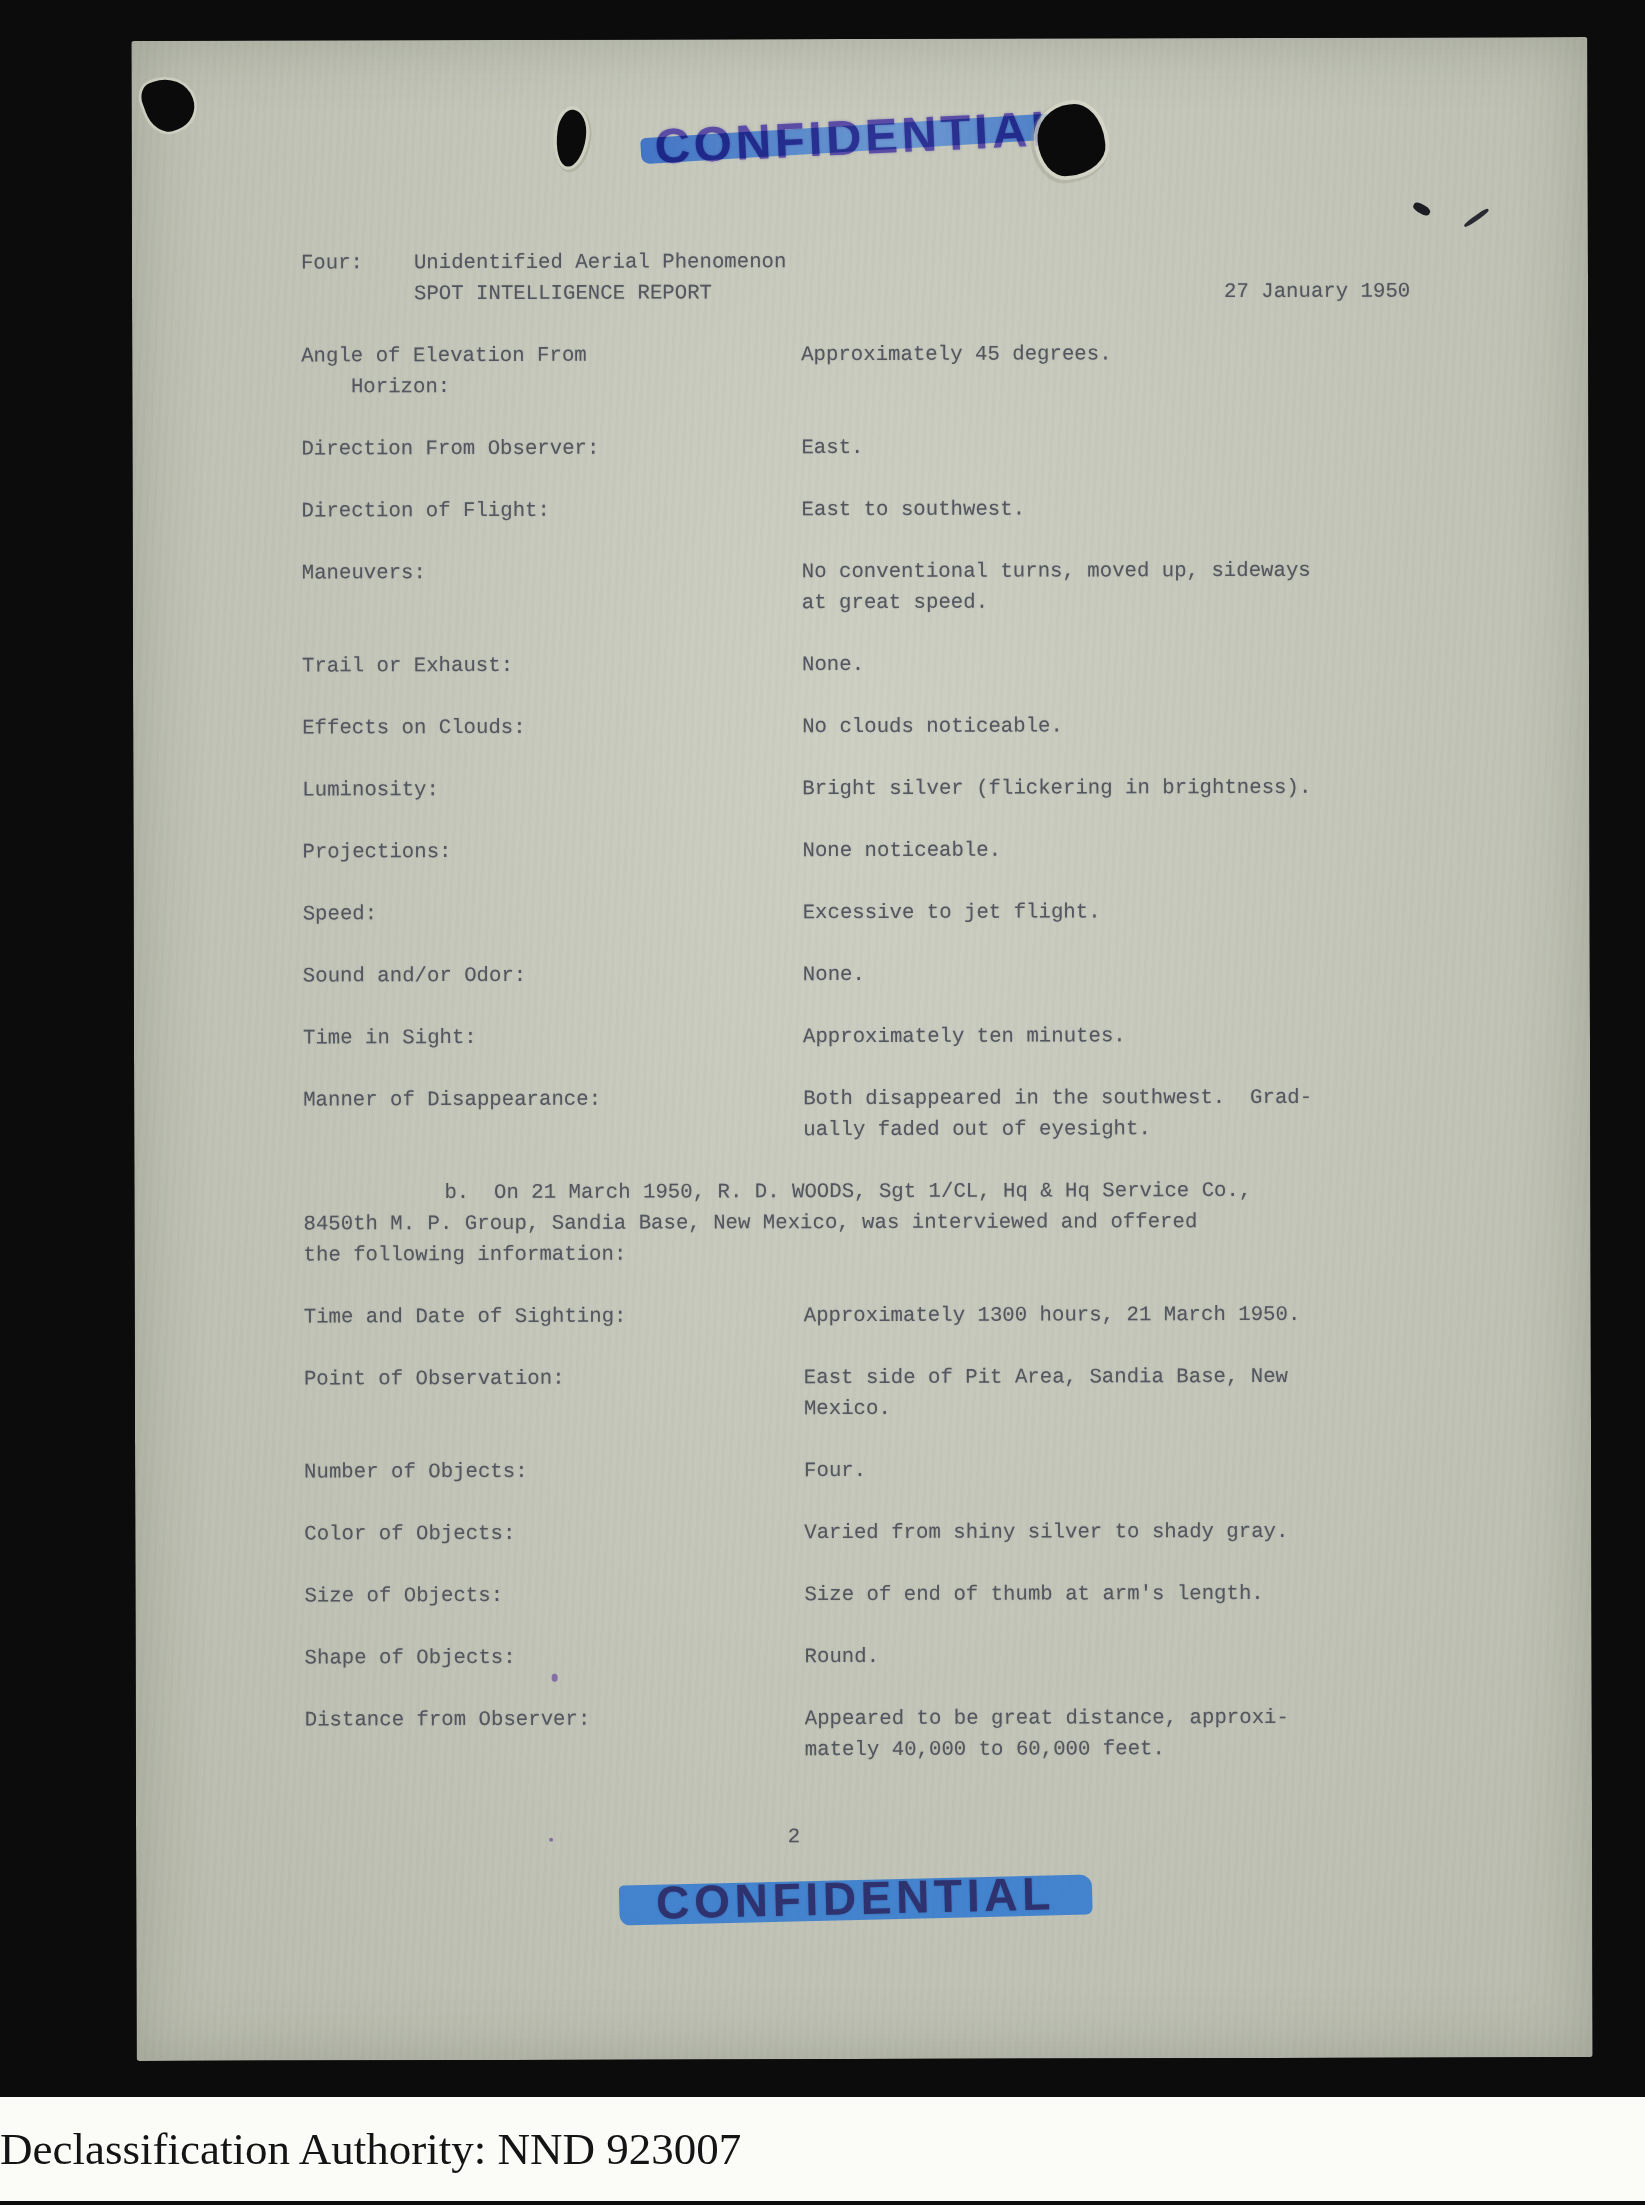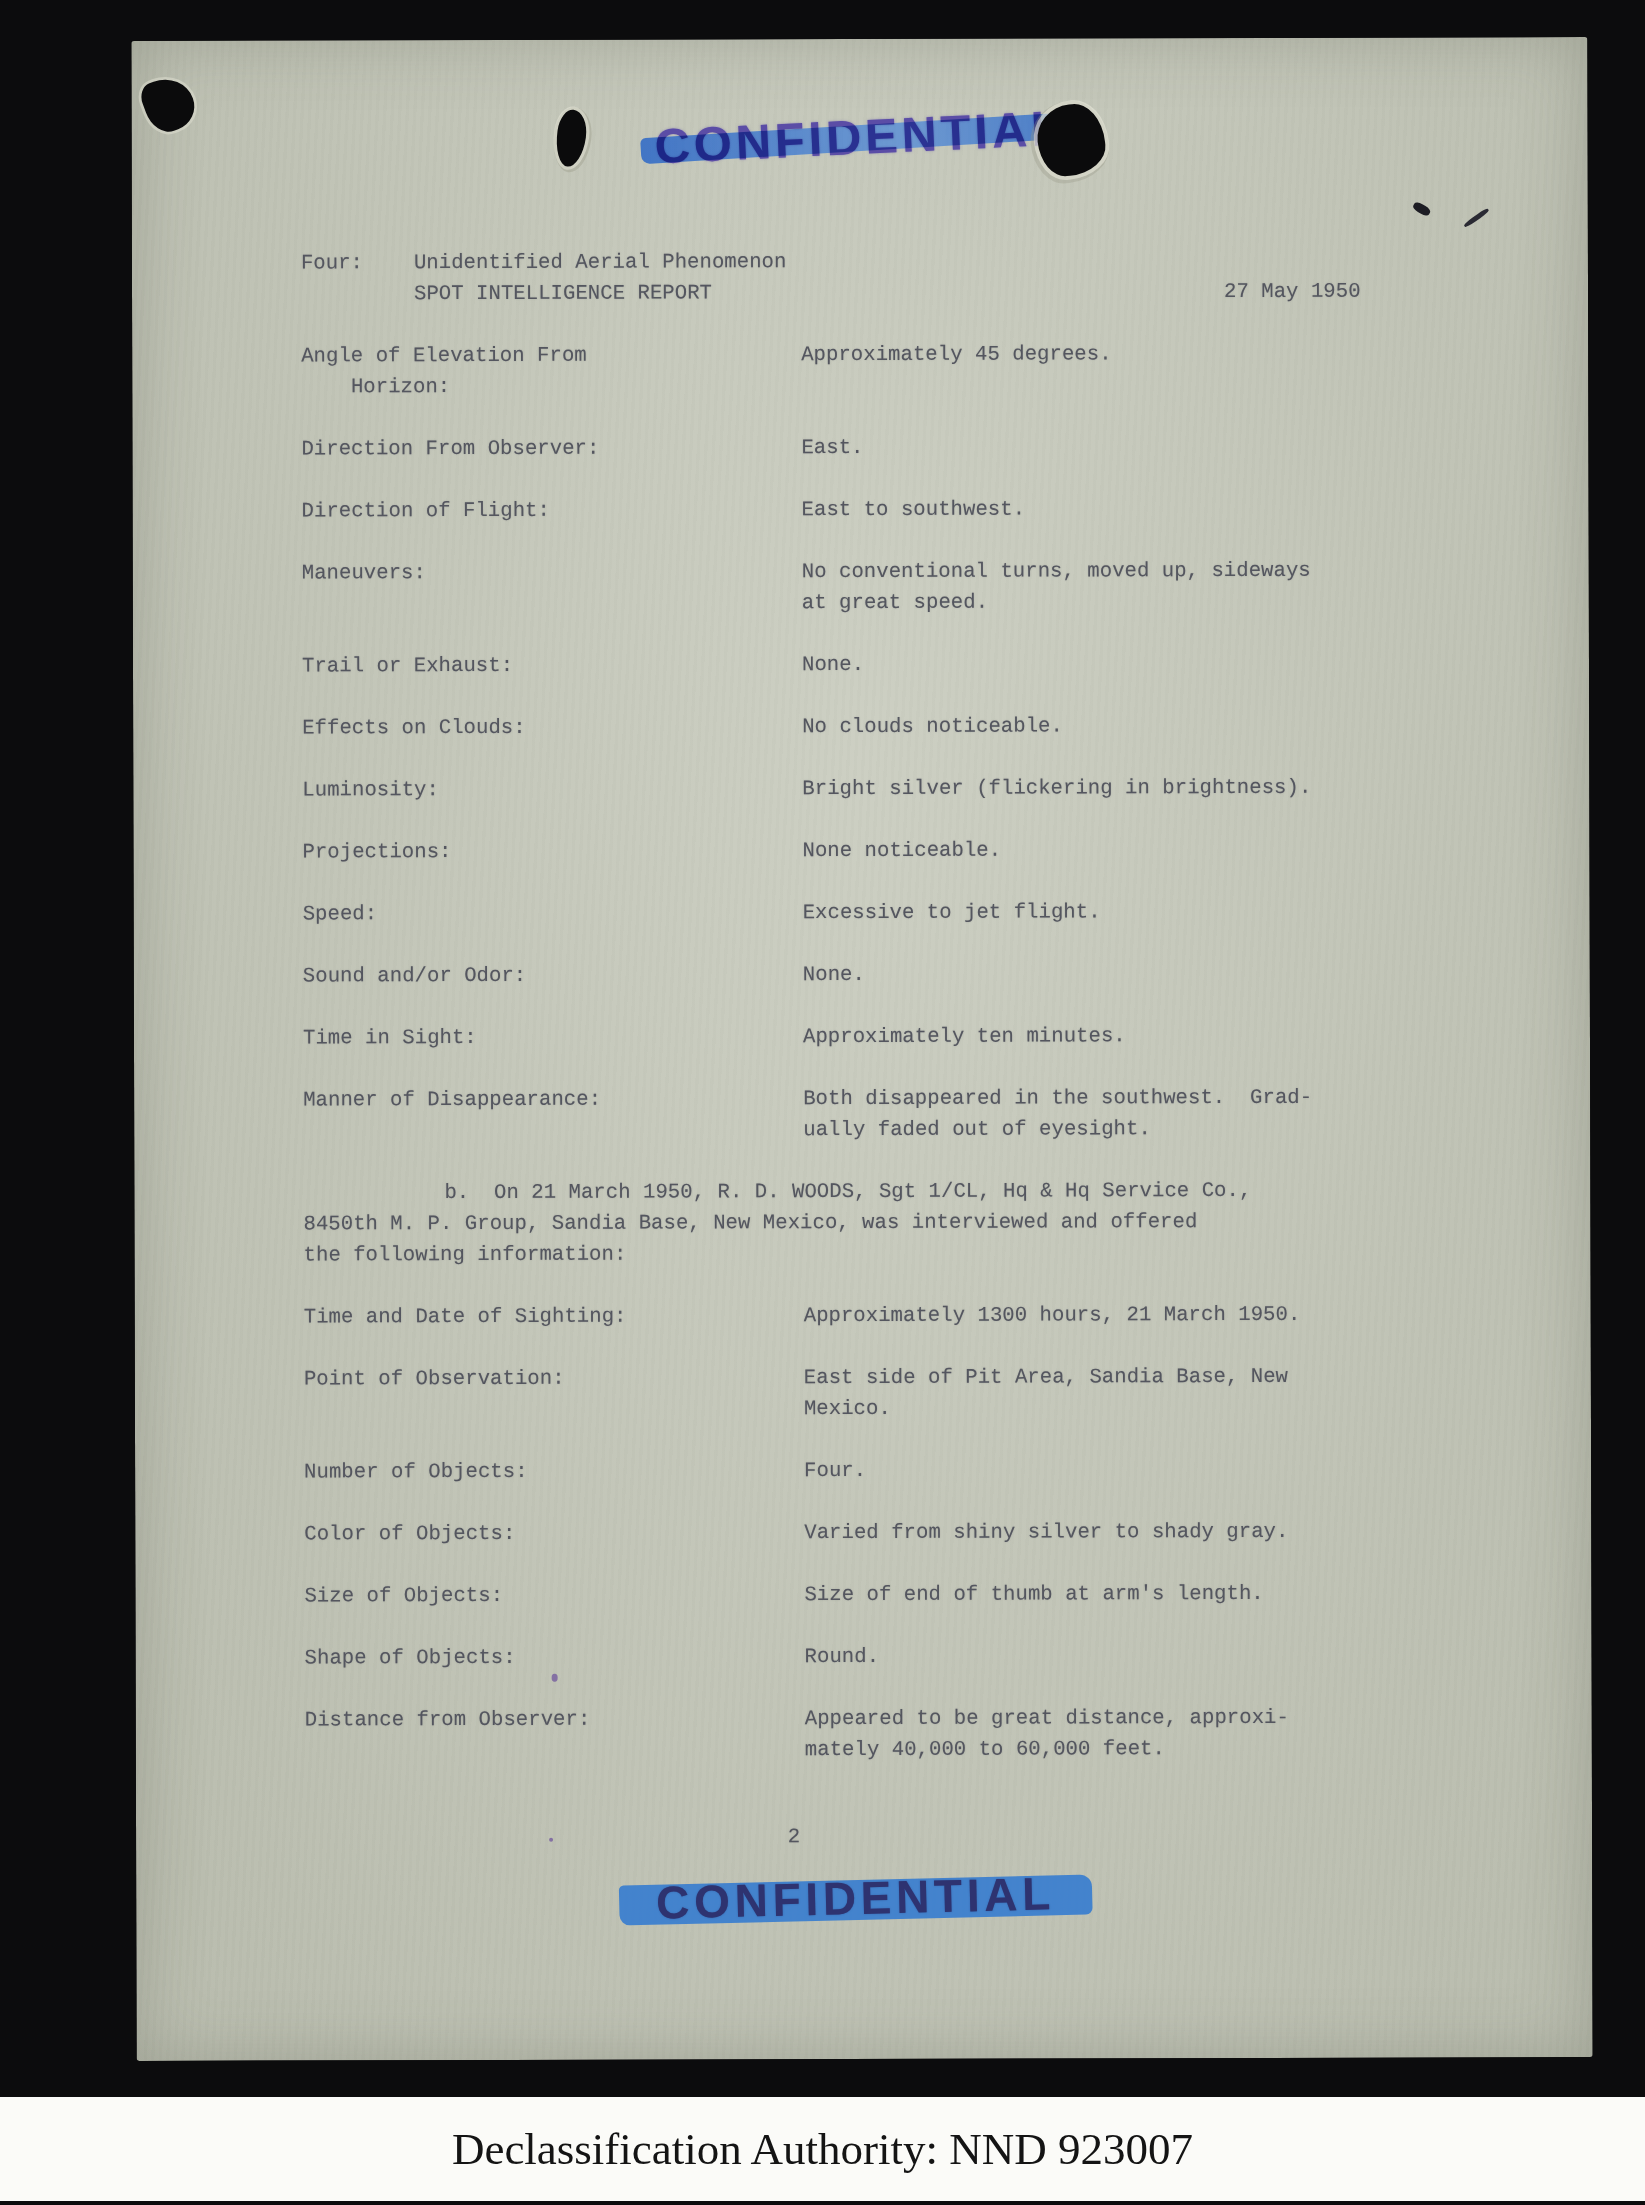--- a/index.html
+++ b/index.html
@@ -108,21 +108,21 @@
   .mark-1{left:1281px;top:167px;width:18px;height:8.5px;background:#1d1d24;transform:rotate(30deg);border-radius:40%;}
   .mark-2{left:1330px;top:178px;width:29px;height:4.7px;background:#2a2a33;transform:rotate(-35deg);border-radius:40%;}
   .speck{position:absolute;background:#6b4e9b;opacity:0.7;border-radius:50%;z-index:4;}
   .speck-1{left:416px;top:1634px;width:5.6px;height:7.5px;}
   .speck-2{left:413px;top:1798px;width:4.2px;height:4.2px;}
   
   .footer{
     position:absolute;
     left:0;right:0;bottom:3.8px;height:104px;
     background:#fbfbf8;
-    display:flex;align-items:center;justify-content:center;
+    display:flex;align-items:center;
   }
   .footer-text{
     font-family:"Liberation Serif","DejaVu Serif",serif;
     font-size:45px;
     color:#141414;
   }
 </style>
 </head>
 <body>
 
@@ -142,21 +142,21 @@
   </div>
 
   <div class="content">
 
     <div class="header-block">
       <div class="subj-row">
         <span class="subj-label lbl">Four:</span>
         <span class="hline">Unidentified Aerial Phenomenon</span>
       </div>
       <div class="subj-line2 hline">SPOT INTELLIGENCE REPORT</div>
-      <div class="report-date hline">27 May 1950</div>
+      <div class="report-date hline">27 January 1950</div>
     </div>
 
     <div class="row">
       <div class="lbl">Angle of Elevation From
     Horizon:</div>
       <div class="val">Approximately 45 degrees.</div>
     </div>
     <div class="row">
       <div class="lbl">Direction From Observer:</div>
       <div class="val">East.</div>

